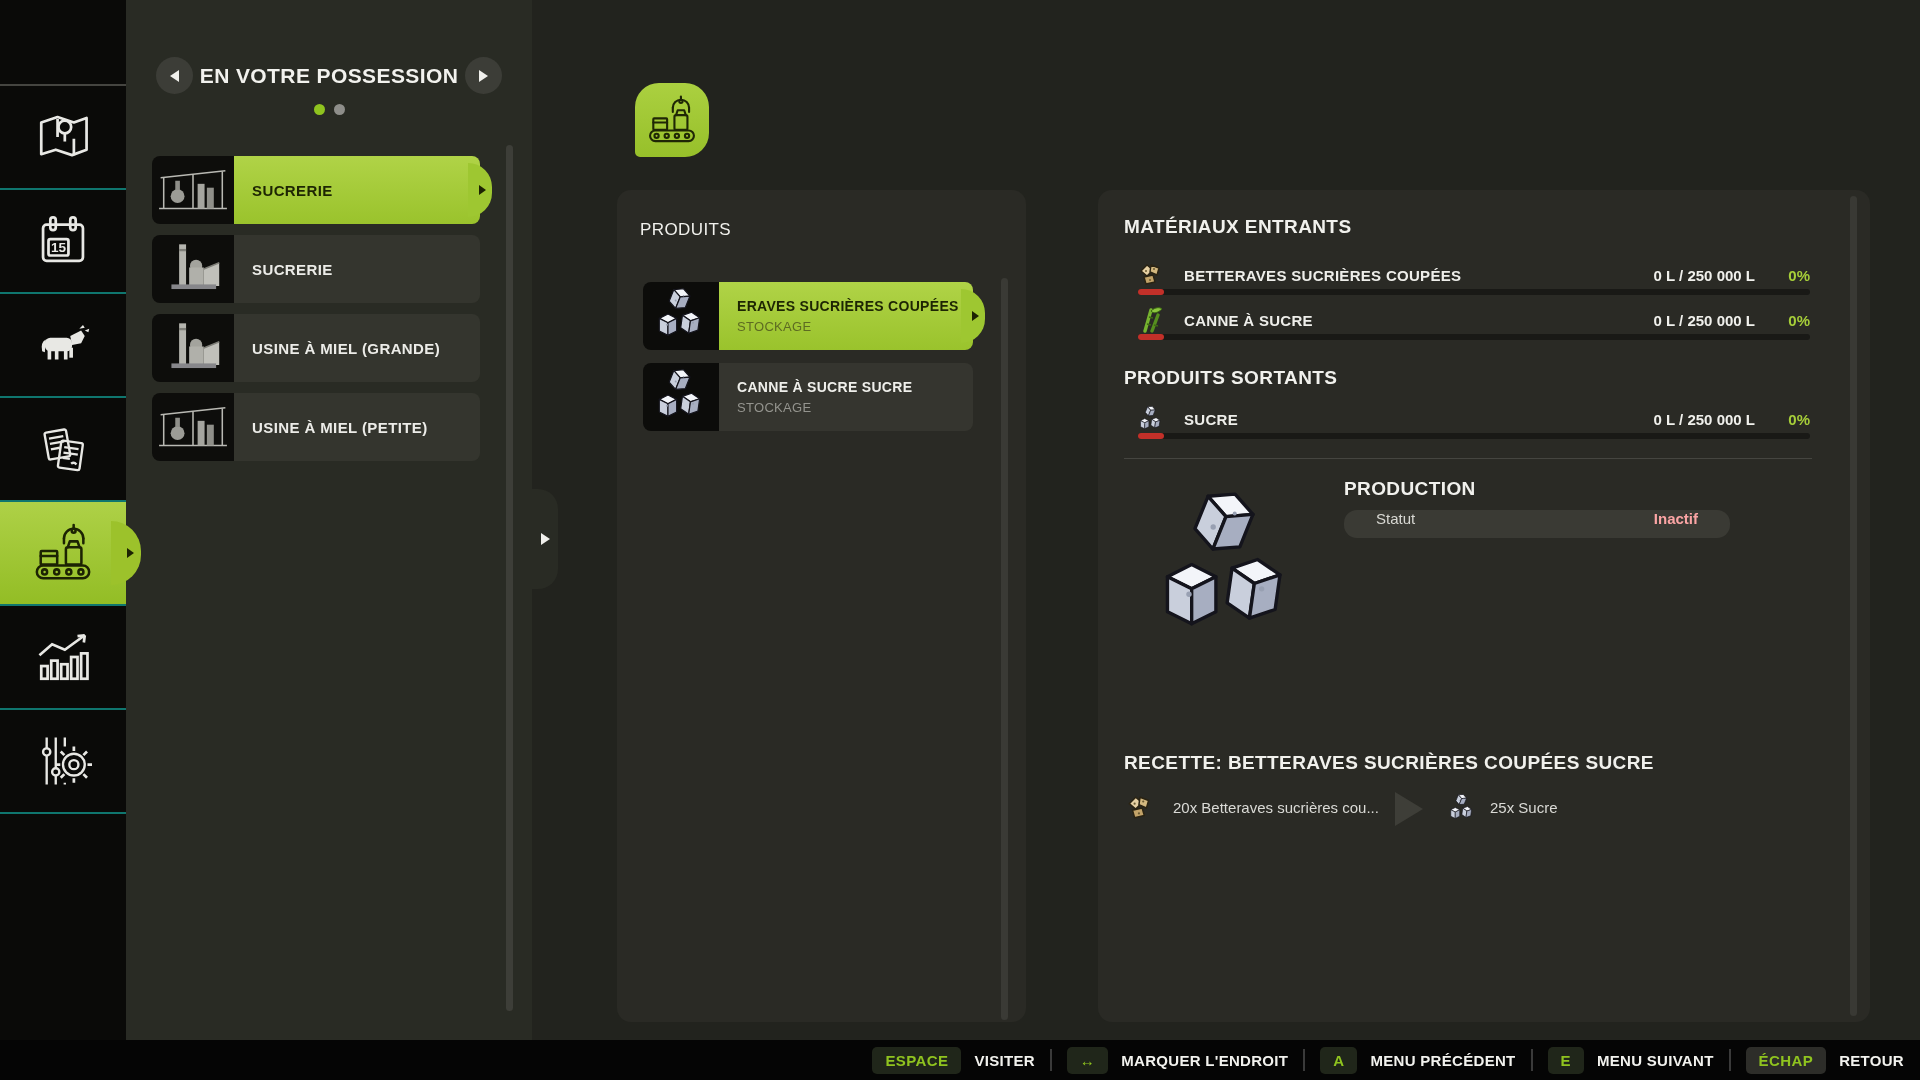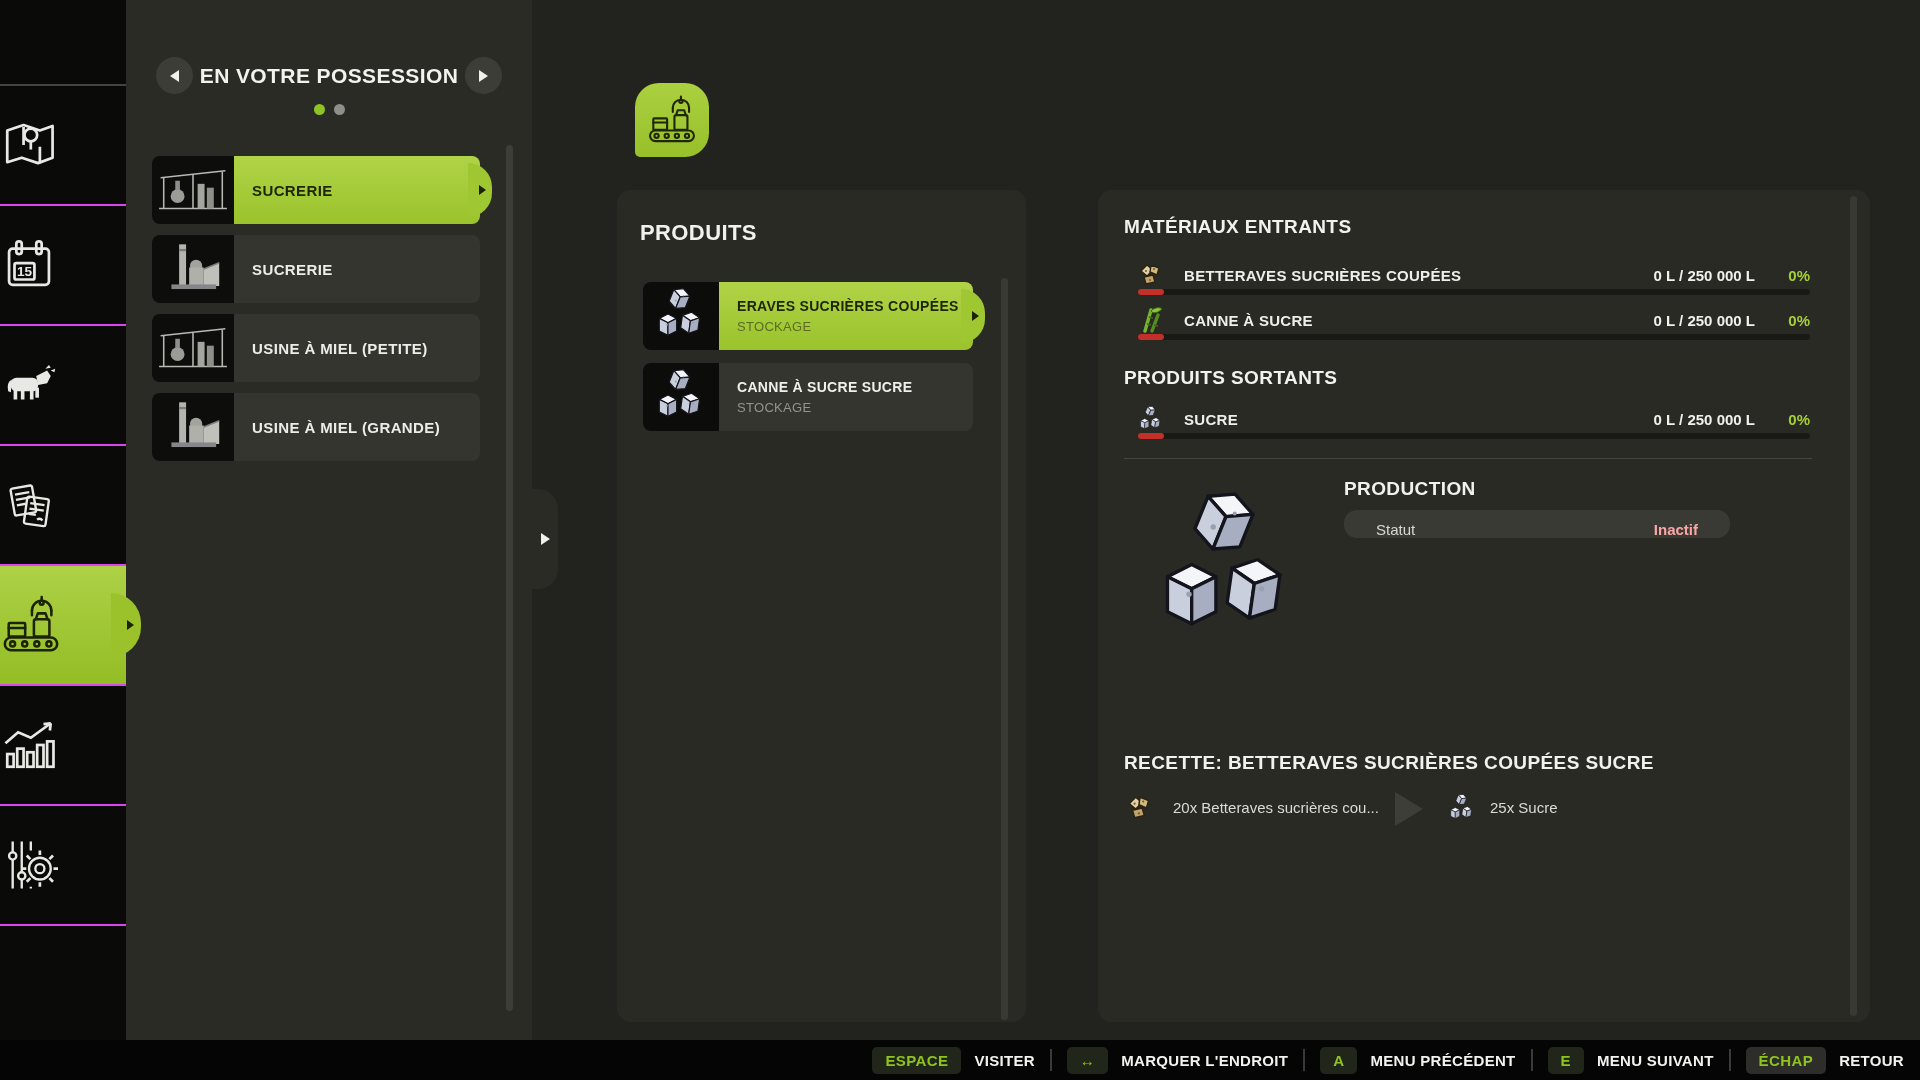--- a/index.html
+++ b/index.html
@@ -3,21 +3,21 @@
 <meta charset="utf-8">
 <style>
   *{box-sizing:border-box;margin:0;padding:0}
   html,body{margin:0;background:#000}
   .screen{position:relative;width:1920px;height:1080px;overflow:hidden;
     background:#22231e;font-family:"Liberation Sans",sans-serif;-webkit-font-smoothing:antialiased}
 
   
   .sidenav{position:absolute;left:0;top:0;width:126px;height:1040px;background:#0a0a08;z-index:3}
   .nav-spacer{height:86px;border-bottom:2px solid #454540}
-  .nav-tile{height:120px;border-bottom:2px solid #d946ef;display:flex;align-items:center;justify-content:flex-start;position:relative;color:#e8e8e4}
+  .nav-tile{height:104px;border-bottom:2px solid #0f766e;display:flex;align-items:center;justify-content:center;position:relative;color:#e8e8e4}
   .nav-tile.active{background:linear-gradient(#aed147,#93bd25);color:#1c2303}
   .nav-bump{position:absolute;right:-15px;top:50%;transform:translateY(-50%);width:30px;height:64px;background:#9cc22b;border-radius:0 32px 32px 0}
   .nav-bump .dk-tri{position:absolute;right:7px;top:50%;transform:translateY(-50%)}
   .dk-tri{width:0;height:0;border-left:7px solid #1c2303;border-top:5px solid transparent;border-bottom:5px solid transparent}
 
   
   .leftpanel{position:absolute;left:126px;top:0;width:406px;height:1040px;background:#292b24;z-index:2}
   .lp-header{position:absolute;top:57px;left:30px;right:30px;display:flex;align-items:center;justify-content:space-between}
   .circle-btn{width:37px;height:37px;border-radius:50%;background:#3c3d37;display:flex;align-items:center;justify-content:center;cursor:pointer}
   .tri-l{width:0;height:0;border-right:9px solid #f0f0ec;border-top:6px solid transparent;border-bottom:6px solid transparent}
@@ -43,21 +43,21 @@
   .hdr-icon{position:absolute;left:635px;top:83px;width:74px;height:74px;background:linear-gradient(#abd040,#97c02a);
     border-radius:24px 24px 24px 5px;display:flex;align-items:center;justify-content:center;color:#1f2705}
   .page-title{position:absolute;left:724px;top:96px;font-size:36px;color:#f3f3ef;letter-spacing:1.2px}
 
   
   .panel{position:absolute;top:190px;height:832px;background:#2a2a25;border-radius:14px}
   .products{left:617px;width:409px}
   .details{left:1098px;width:772px}
 
   
-  .pp-title{position:absolute;left:23px;top:30px;font-size:22px;font-weight:bold;color:#f1f1ed;letter-spacing:.4px}
+  .pp-title{position:absolute;left:23px;top:30px;font-size:17px;font-weight:normal;color:#f1f1ed;letter-spacing:.4px}
   .plist{position:absolute;left:26px;top:92px;width:330px;display:flex;flex-direction:column;gap:13px}
   .pitem{height:68px;display:flex;position:relative;cursor:pointer}
   .pthumb{width:76px;flex:none;background:#0c0c0a;border-radius:8px 0 0 8px;display:flex;align-items:center;justify-content:center}
   .plabel-area{flex:1;background:#35352f;border-radius:0 8px 8px 0;padding-left:18px;display:flex;flex-direction:column;justify-content:center;gap:5px;overflow:hidden}
   .ptitle{font-size:14px;font-weight:bold;color:#efefeb;letter-spacing:.3px;white-space:nowrap}
   .psub{font-size:13px;color:#94948e;letter-spacing:.3px}
   .pitem.selected .plabel-area{background:linear-gradient(#b0d347,#9ac32c)}
   .pitem.selected .ptitle{color:#1d2503}
   .pitem.selected .psub{color:#5d6b22}
   .pp-scroll{position:absolute;right:18px;top:88px;width:7px;height:742px;background:#3a3a35;border-radius:4px}
@@ -70,21 +70,21 @@
   .mat-label{margin-left:20px;flex:1;font-size:15px;font-weight:bold;color:#eeeeea;letter-spacing:.3px}
   .mat-amount{font-size:15px;font-weight:bold;color:#f0f0ec}
   .mat-fill{width:55px;text-align:right;font-size:15px;font-weight:bold;color:#a6ce39}
   .mat-bar{position:absolute;left:40px;width:672px;height:6px;background:#191916;border-radius:3px}
   .b1{top:99px}.b2{top:144px}.b3{top:243px}
   .bar-red{width:26px;height:6px;background:#c23029;border-radius:3px}
   .divider{position:absolute;left:26px;top:268px;width:688px;height:1px;background:#454540}
   .prod-img{position:absolute;left:56px;top:290px;width:148px;height:180px}
   .prod-title{position:absolute;left:246px;top:288px;font-size:19px;font-weight:bold;color:#f1f1ed;letter-spacing:.4px}
   .ptable{position:absolute;left:246px;top:320px;width:386px}
-  .ptrow{height:28px;margin-bottom:3px;display:flex;align-items:flex-end;padding:0 32px;background:#3a3a34;border-radius:13px}
+  .ptrow{height:28px;margin-bottom:3px;display:flex;align-items:flex-start;padding:0 32px;background:#3a3a34;border-radius:13px}
   .ptrow:nth-child(2){background:#31312b}
   .ptlabel{flex:1;font-size:15px;color:#d8d8d3}
   .ptvalue{font-size:15px;font-weight:bold;color:#ffffff}
   .danger{color:#fca5a5}
   .recipe-title{position:absolute;left:26px;top:562px;font-size:19px;font-weight:bold;color:#f1f1ed;letter-spacing:.4px}
   .recipe-row{position:absolute;left:26px;top:598px;width:710px;height:42px}
   .ri-in{position:absolute;left:2px;top:6px}
   .rt-in{position:absolute;left:49px;top:11px;font-size:15px;color:#dadad6}
   .play-tri{position:absolute;left:271px;top:4px;width:0;height:0;border-left:28px solid #3e3e38;border-top:17px solid transparent;border-bottom:17px solid transparent}
   .ri-out{position:absolute;left:324px;top:6px}
@@ -306,35 +306,35 @@
               <use href="#factory-b"></use>
             </svg>
           </div>
         <div class="flabel-area">
             <span class="flabel">SUCRERIE</span>
           </div>
       </div>
       <div class="fitem">
         <div class="fthumb">
             <svg viewBox="0 0 96 72" width="74" height="56">
-              <use href="#factory-a"></use>
+              <use href="#factory-b"></use>
             </svg>
           </div>
         <div class="flabel-area">
-            <span class="flabel">USINE À MIEL (PETITE)</span>
+            <span class="flabel">USINE À MIEL (GRANDE)</span>
           </div>
       </div>
       <div class="fitem">
         <div class="fthumb">
             <svg viewBox="0 0 96 72" width="74" height="56">
-              <use href="#factory-b"></use>
+              <use href="#factory-a"></use>
             </svg>
           </div>
         <div class="flabel-area">
-            <span class="flabel">USINE À MIEL (GRANDE)</span>
+            <span class="flabel">USINE À MIEL (PETITE)</span>
           </div>
       </div>
     </div>
     <div class="lp-scroll"></div>
   </aside>
   <div class="handle">
       <span class="handle-tri"></span>
     </div>
 
   <div class="hdr-icon">

